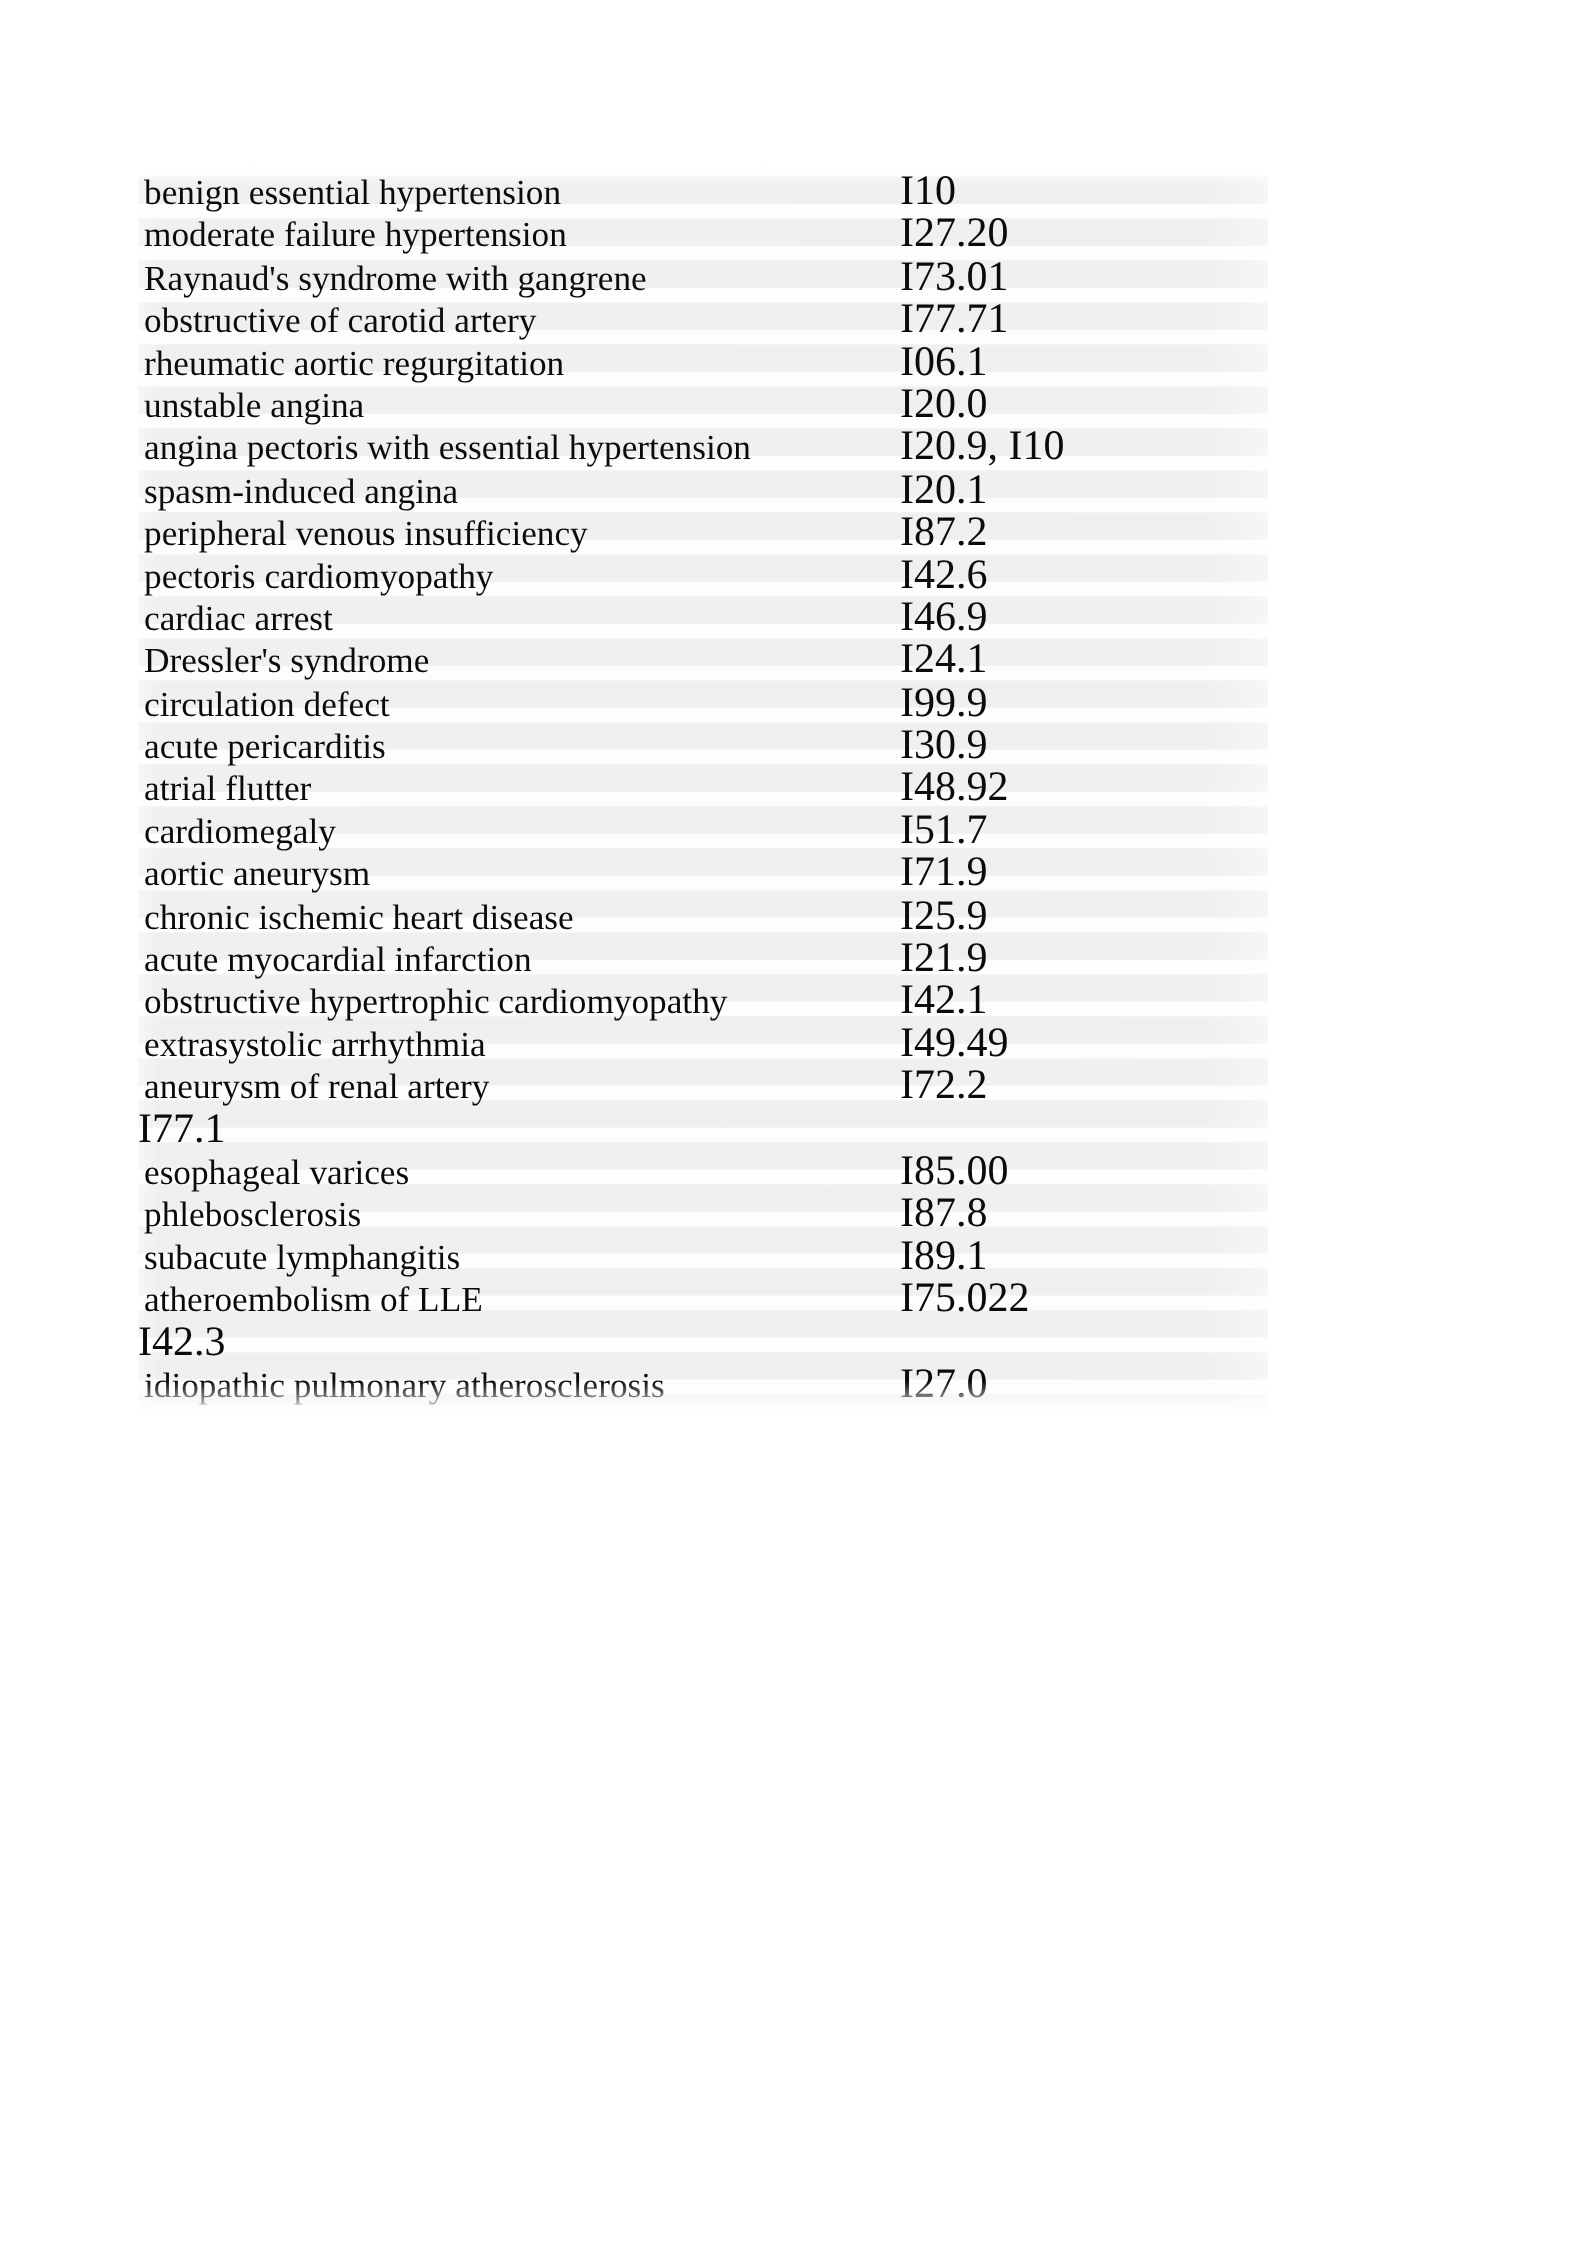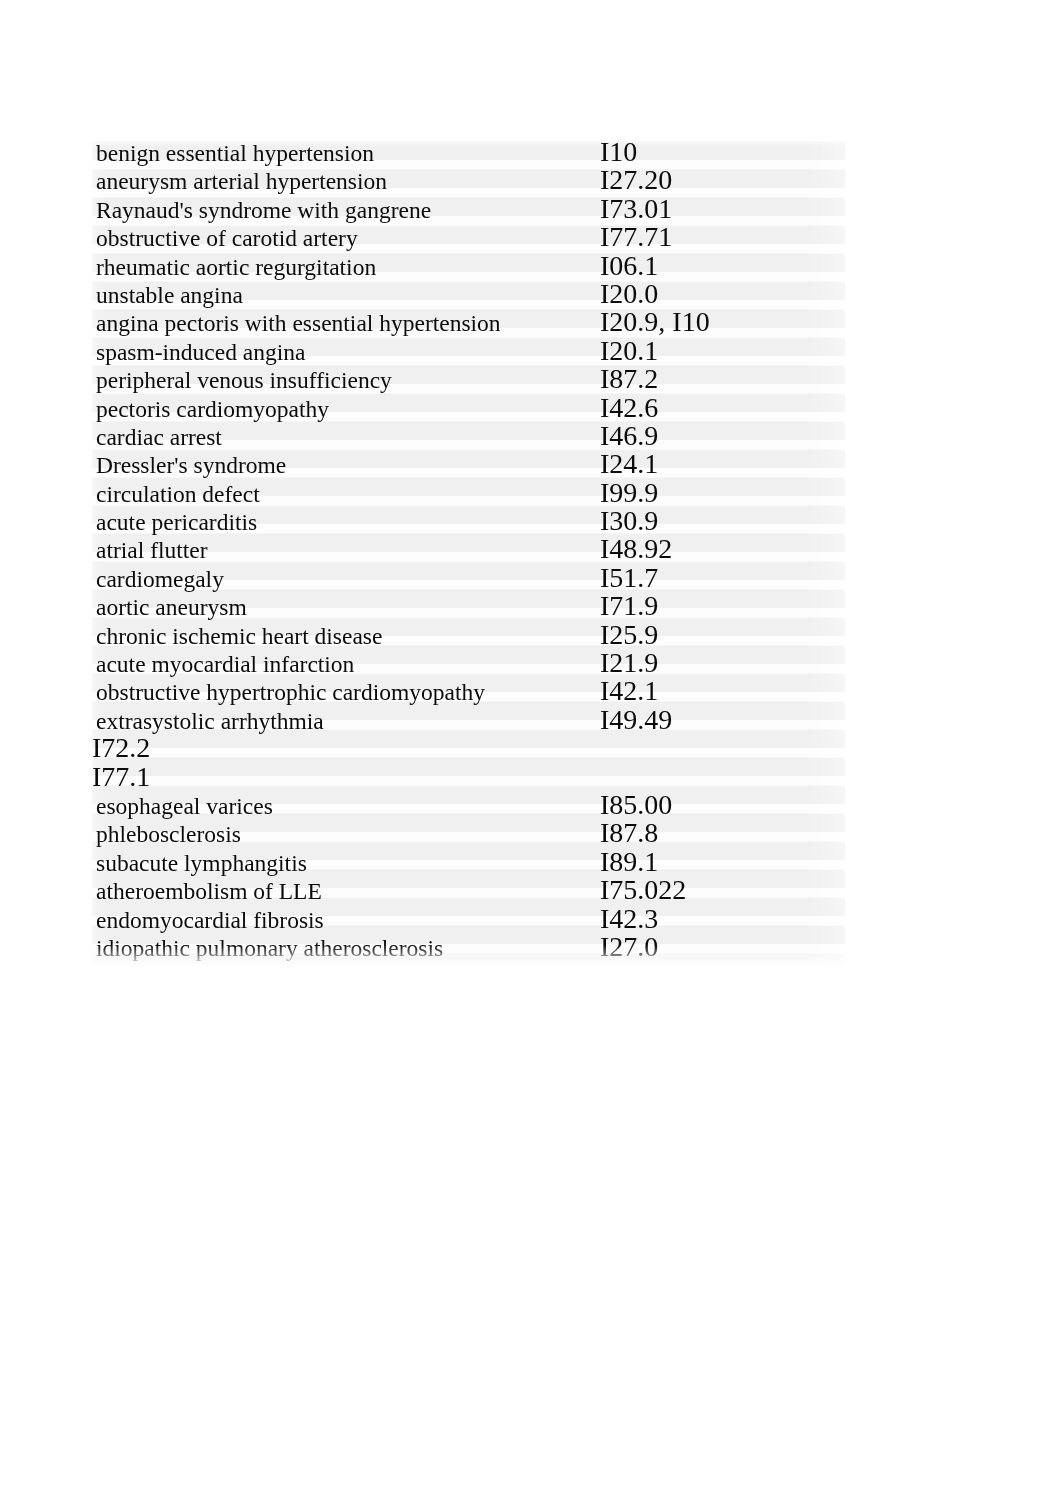--- a/index.html
+++ b/index.html
@@ -12,21 +12,21 @@
     height: 1506px;
     position: relative;
     font-family: "Liberation Serif", "DejaVu Serif", serif;
     -webkit-font-smoothing: antialiased;
   }
 
   
   #sheet {
     position: absolute;
     left: 92px;
-    top: 132px;
+    top: 108px;
     width: 753px;
     
     padding-top: 6px;
     padding-bottom: 6px;
     box-sizing: border-box;
     
     background-color: #efefef;
     background-image:
       repeating-linear-gradient(
         to bottom,
@@ -88,21 +88,21 @@
 </style>
 </head>
 <body>
 
 <div id="sheet">
     <div class="row">
       <div class="cell-term">benign essential hypertension</div>
       <div class="cell-code">I10</div>
     </div>
     <div class="row">
-      <div class="cell-term">aneurysm arterial hypertension</div>
+      <div class="cell-term">moderate failure hypertension</div>
       <div class="cell-code">I27.20</div>
     </div>
     <div class="row">
       <div class="cell-term">Raynaud's syndrome with gangrene</div>
       <div class="cell-code">I73.01</div>
     </div>
     <div class="row">
       <div class="cell-term">obstructive of carotid artery</div>
       <div class="cell-code">I77.71</div>
     </div>
@@ -168,20 +168,21 @@
     </div>
     <div class="row">
       <div class="cell-term">obstructive hypertrophic cardiomyopathy</div>
       <div class="cell-code">I42.1</div>
     </div>
     <div class="row">
       <div class="cell-term">extrasystolic arrhythmia</div>
       <div class="cell-code">I49.49</div>
     </div>
     <div class="row">
+      <div class="cell-term">aneurysm of renal artery</div>
       <div class="cell-code">I72.2</div>
     </div>
     <div class="row">
       <div class="cell-code">I77.1</div>
     </div>
     <div class="row">
       <div class="cell-term">esophageal varices</div>
       <div class="cell-code">I85.00</div>
     </div>
     <div class="row">
@@ -190,20 +191,19 @@
     </div>
     <div class="row">
       <div class="cell-term">subacute lymphangitis</div>
       <div class="cell-code">I89.1</div>
     </div>
     <div class="row">
       <div class="cell-term">atheroembolism of LLE</div>
       <div class="cell-code">I75.022</div>
     </div>
     <div class="row">
-      <div class="cell-term">endomyocardial fibrosis</div>
       <div class="cell-code">I42.3</div>
     </div>
     <div class="row">
       <div class="cell-term">idiopathic pulmonary atherosclerosis</div>
       <div class="cell-code">I27.0</div>
     </div>
   </div>
 
 </body></html>

